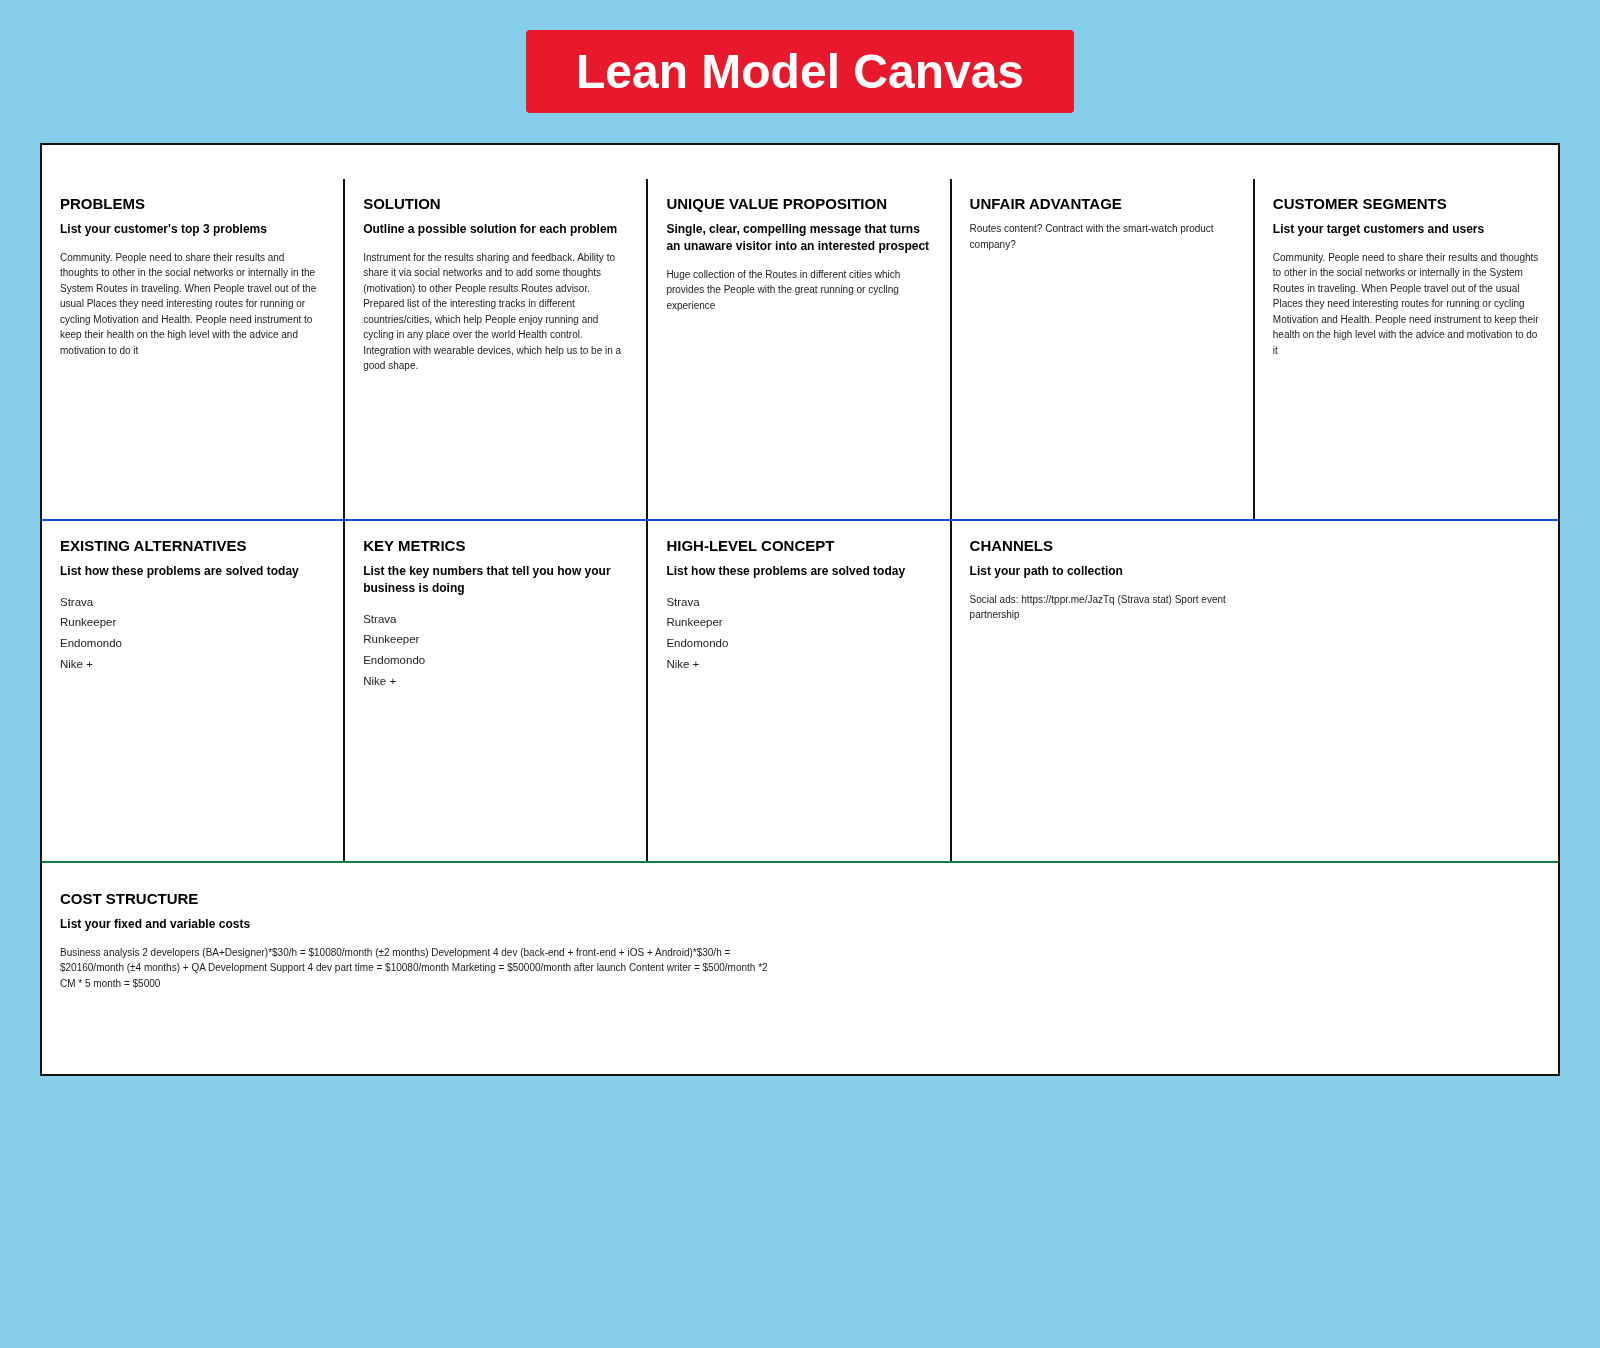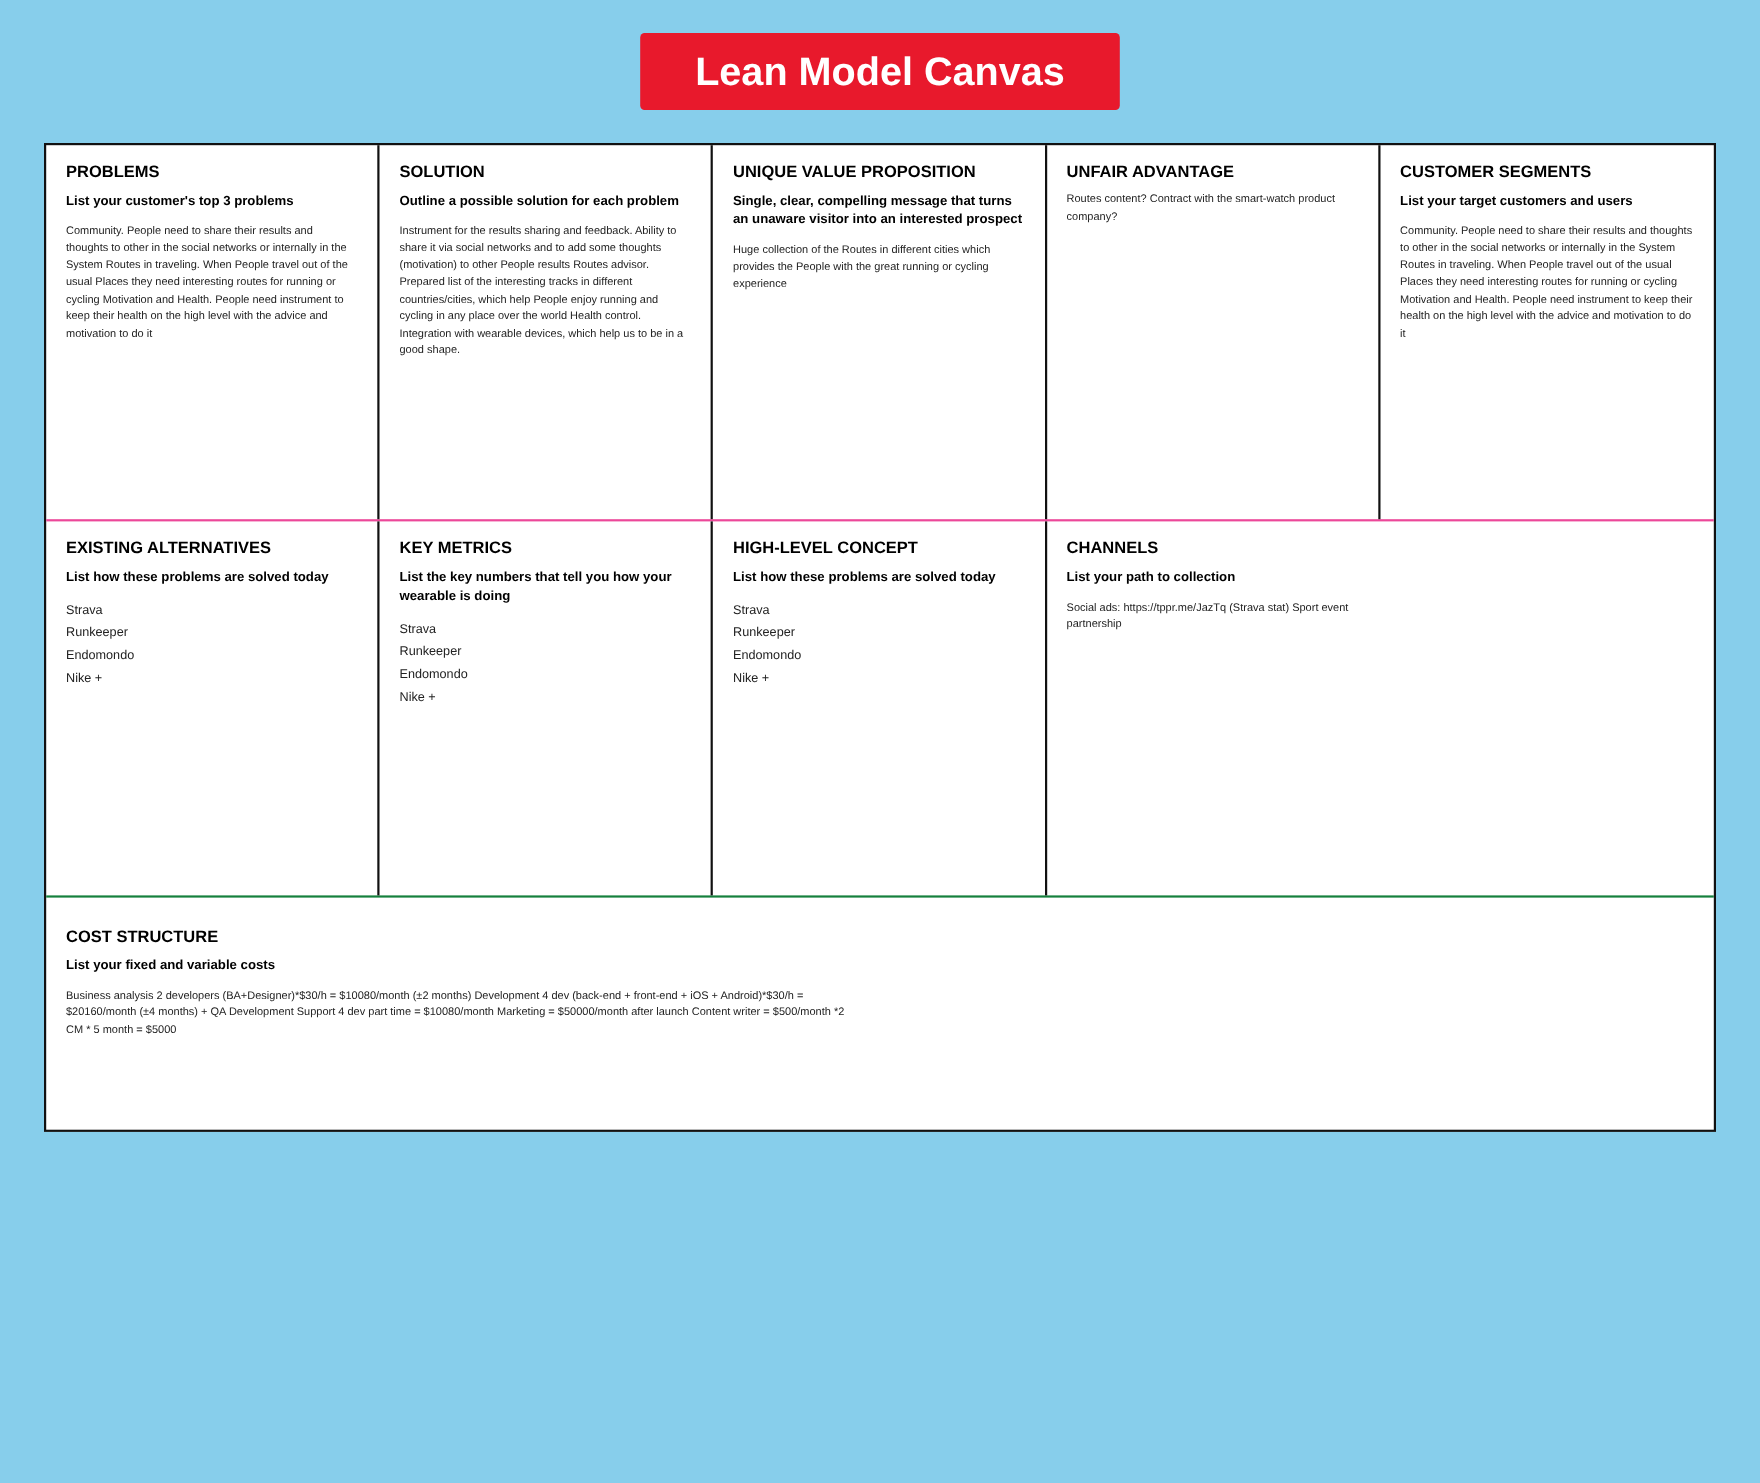--- a/index.html
+++ b/index.html
@@ -10,33 +10,34 @@
       min-height: 1348px;
     }
     .header-title {
       text-align: center;
       margin-bottom: 30px;
     }
     .header-title h1 {
       display: inline-block;
       background-color: #e8192c;
       color: white;
-      font-size: 36px;
+      font-size: 48px;
       font-weight: 900;
       padding: 14px 50px;
       border-radius: 4px;
     }
     .canvas-container {
       background: white;
       border: 2px solid #111;
     }
     .canvas-top {
       display: grid;
       grid-template-columns: 1fr 1fr 1fr 1fr 1fr;
-      border-bottom: 2px solid #ec4899;
+      border-bottom: 2px solid #1d4ed8;
+      margin-top: 34px;
     }
     .canvas-middle {
       display: grid;
       grid-template-columns: 1fr 1fr 1fr 1fr 1fr;
       border-bottom: 2px solid #15803d;
     }
     .canvas-bottom {
       display: grid;
       grid-template-columns: 1fr 1fr;
       margin-top: 11px;
@@ -131,21 +132,21 @@
       <div class="cell-body-list">
         <div>Strava</div>
         <div>Runkeeper</div>
         <div>Endomondo</div>
         <div>Nike +</div>
       </div>
     </div>
 
     <div class="cell">
       <div class="cell-title">KEY METRICS</div>
-      <div class="cell-subtitle">List the key numbers that tell you how your wearable is doing</div>
+      <div class="cell-subtitle">List the key numbers that tell you how your business is doing</div>
       <div class="cell-body-list">
         <div>Strava</div>
         <div>Runkeeper</div>
         <div>Endomondo</div>
         <div>Nike +</div>
       </div>
     </div>
 
     <div class="cell">
       <div class="cell-title">HIGH-LEVEL CONCEPT</div>

